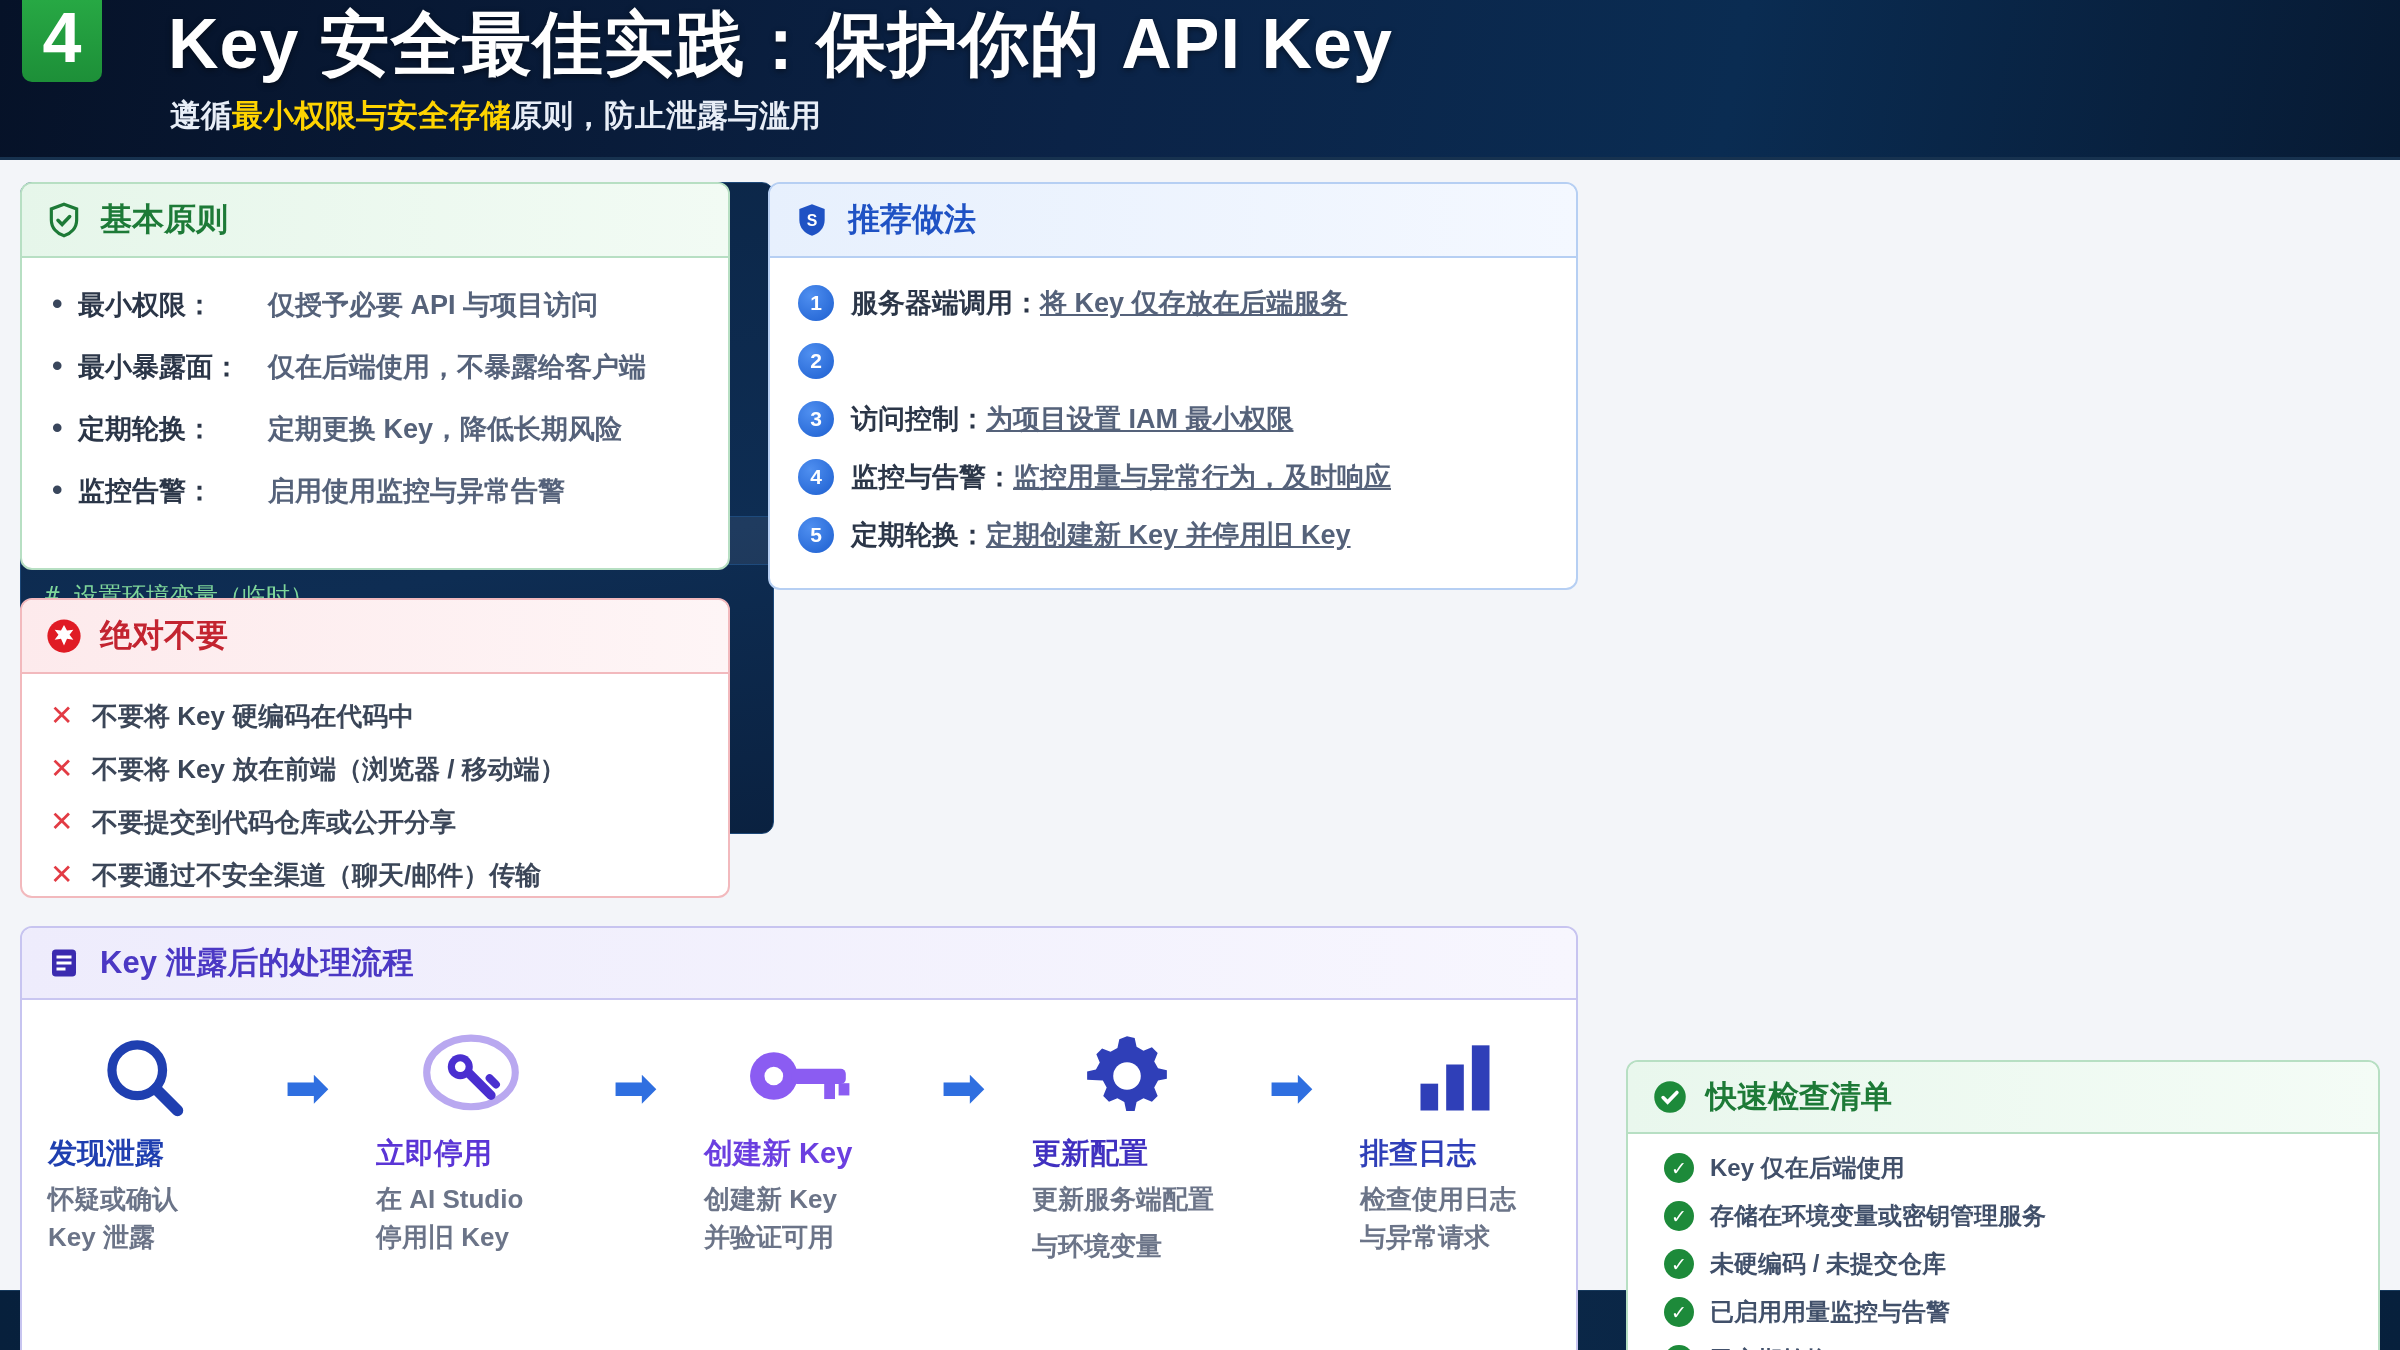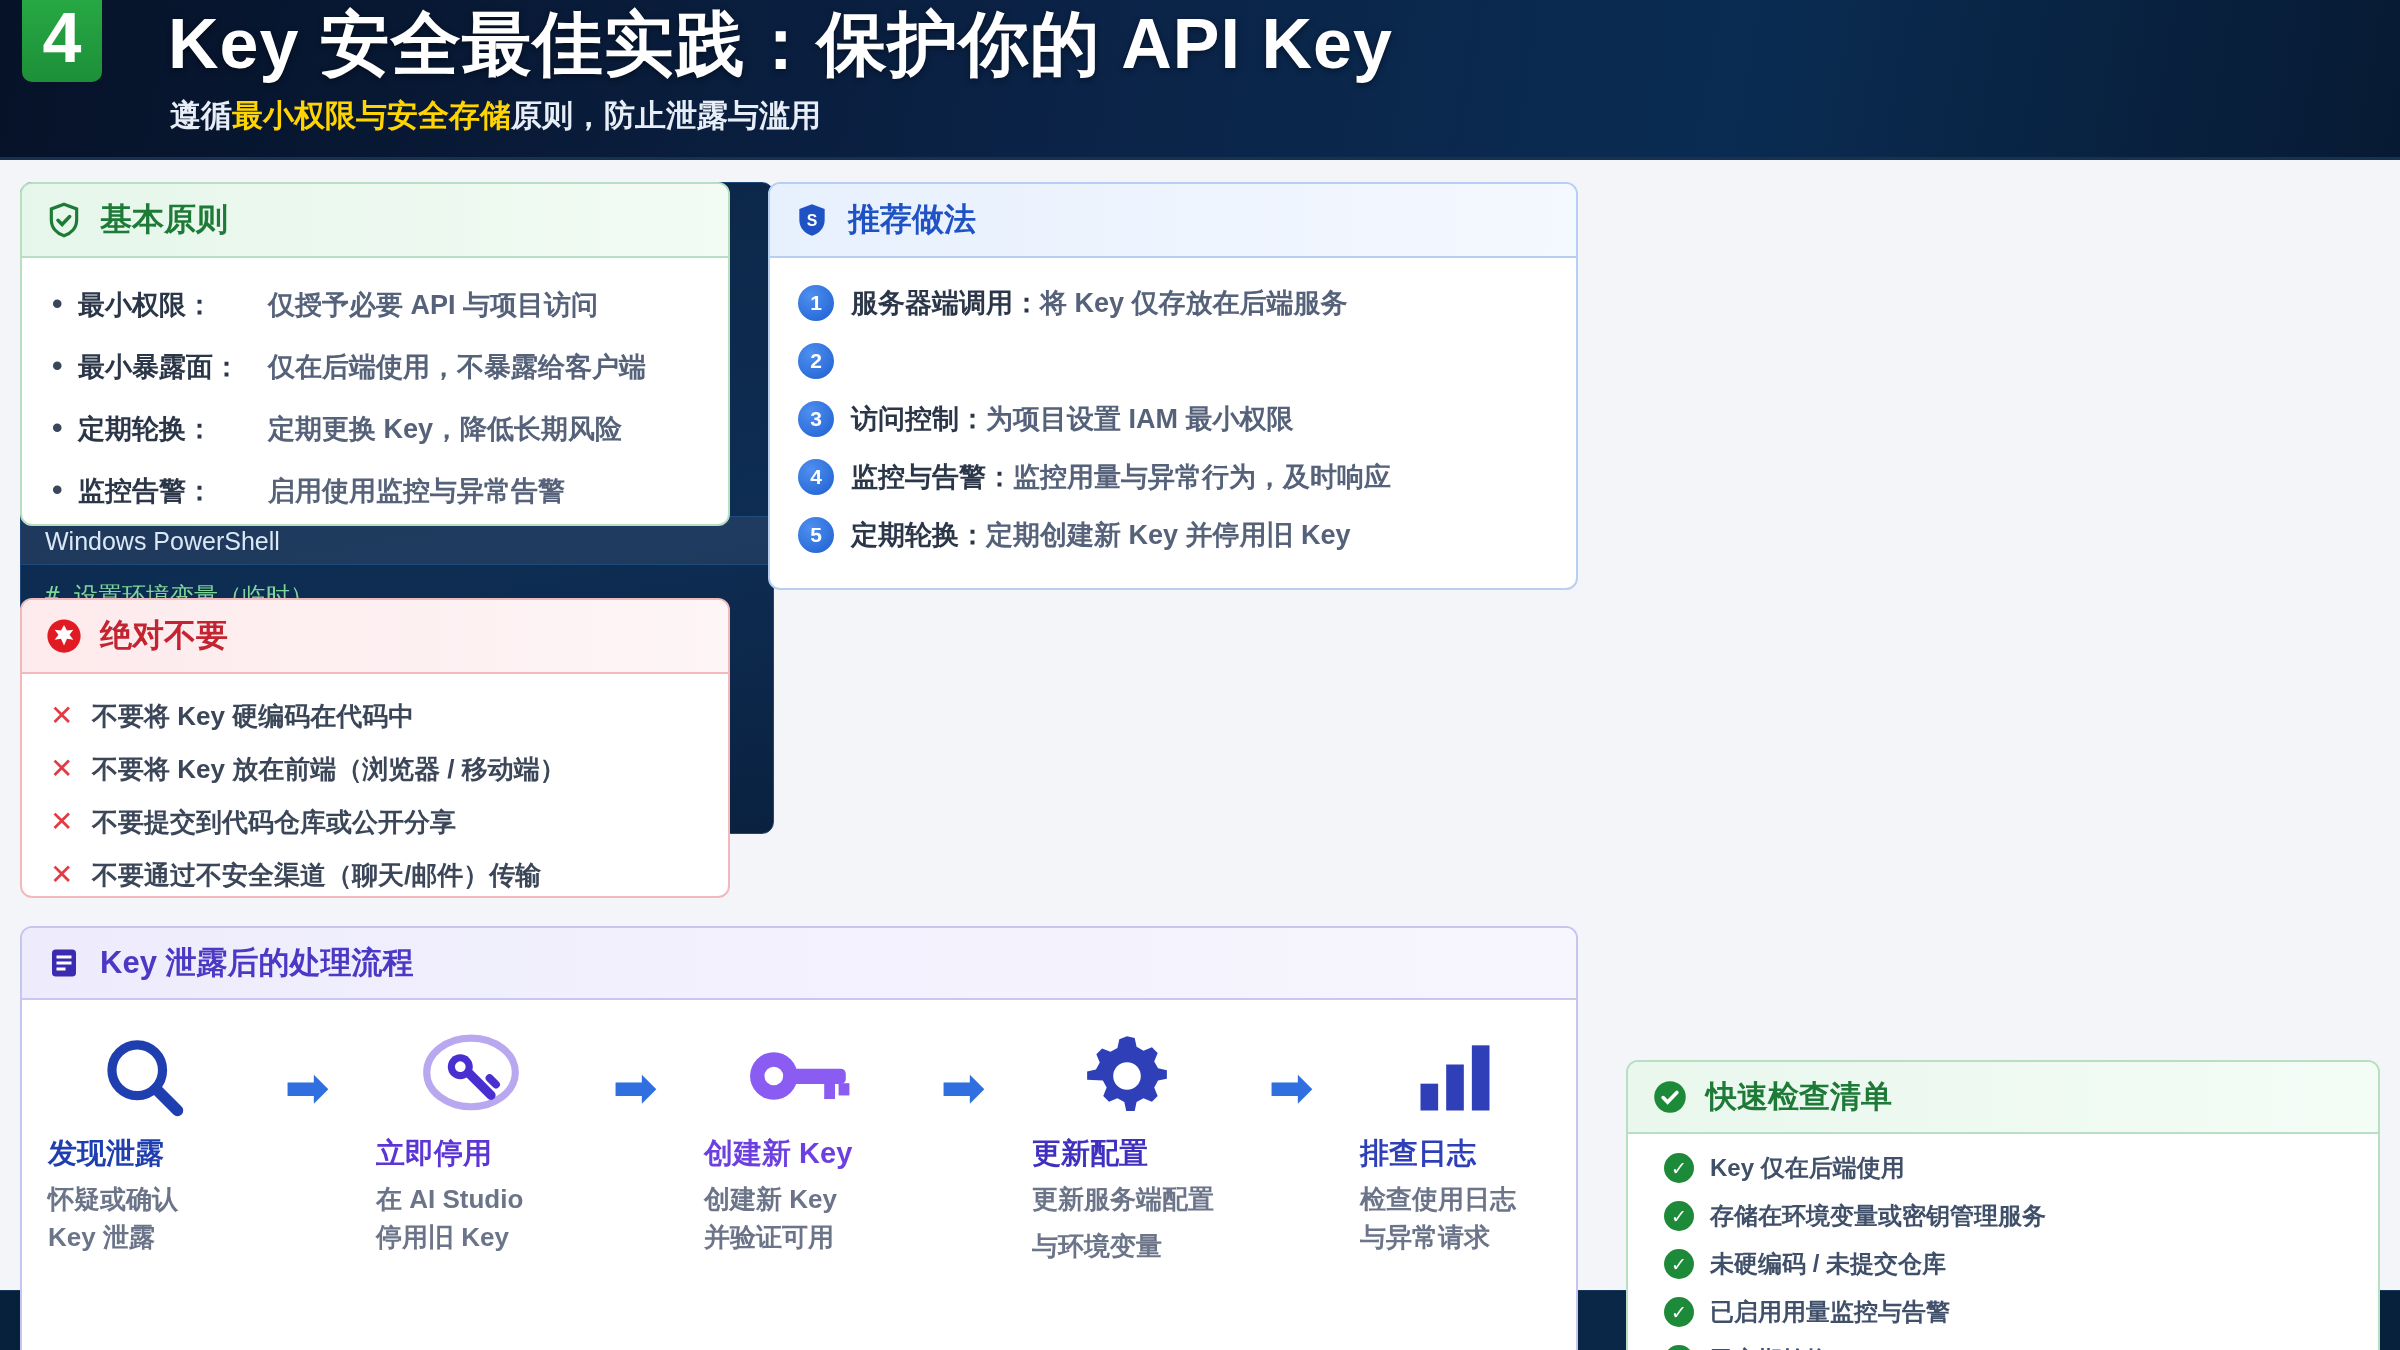--- a/index.html
+++ b/index.html
@@ -61,21 +61,21 @@
     position: absolute;
   }
   .panel-head {
     display: flex; align-items: center; gap: 16px;
     padding: 14px 22px;
     font-size: 32px; font-weight: bold;
   }
   .panel-body { padding: 16px 26px 20px 26px; }
 
   
-  .p-green { left: 20px; top: 22px; width: 710px; height: 344px;
+  .p-green { left: 20px; top: 22px; width: 710px; height: 388px;
              border: 2px solid #b7dfc3; }
   .p-green .panel-head { background: linear-gradient(90deg,#e6f6ea,#f2fbf4);
              color: #1d7a37; border-bottom: 2px solid #b7dfc3; }
   .bullets { list-style: none; }
   .bullets li {
     display: flex; align-items: baseline; gap: 0;
     font-size: 27px; color: #39465c; font-weight: bold;
     padding: 13px 0 13px 4px;
   }
   .bullets li .dot {
@@ -103,21 +103,21 @@
   .numlist li { display: flex; align-items: center; gap: 17px;
             font-size: 27px; font-weight: bold; color: #37435a;
             padding: 11px 0 11px 2px; }
   .num {
     flex: 0 0 36px; width: 36px; height: 36px; border-radius: 50%;
     background: radial-gradient(circle at 35% 30%, #4f8ff0, #1d5fd0);
     color: #fff; font-size: 21px; font-weight: bold;
     display: flex; align-items: center; justify-content: center;
   }
   .numlist .k { color: #2b3648; }
-  .numlist .v { color: #55627a; }
+  .numlist .v { color: #55627a; text-decoration: underline; }
 
   
   .p-code { left: 1626px; top: 22px; width: 754px; height: 652px;
             background: linear-gradient(170deg,#0a2344 0%,#0d2b50 55%,#0a2murky 100%);
             background: linear-gradient(170deg,#0b2546 0%,#0e2d53 60%,#0a2140 100%);
             border: 1px solid #1d4878; border-radius: 12px; }
   .code-title { color: #ffffff; font-size: 29px; font-weight: bold;
                 padding: 14px 24px 10px 24px; }
   .tabs { display: flex; gap: 0; padding: 0 16px; }
   .tab { font-size: 26px; color: #b9cde6; padding: 10px 26px 11px 26px;

